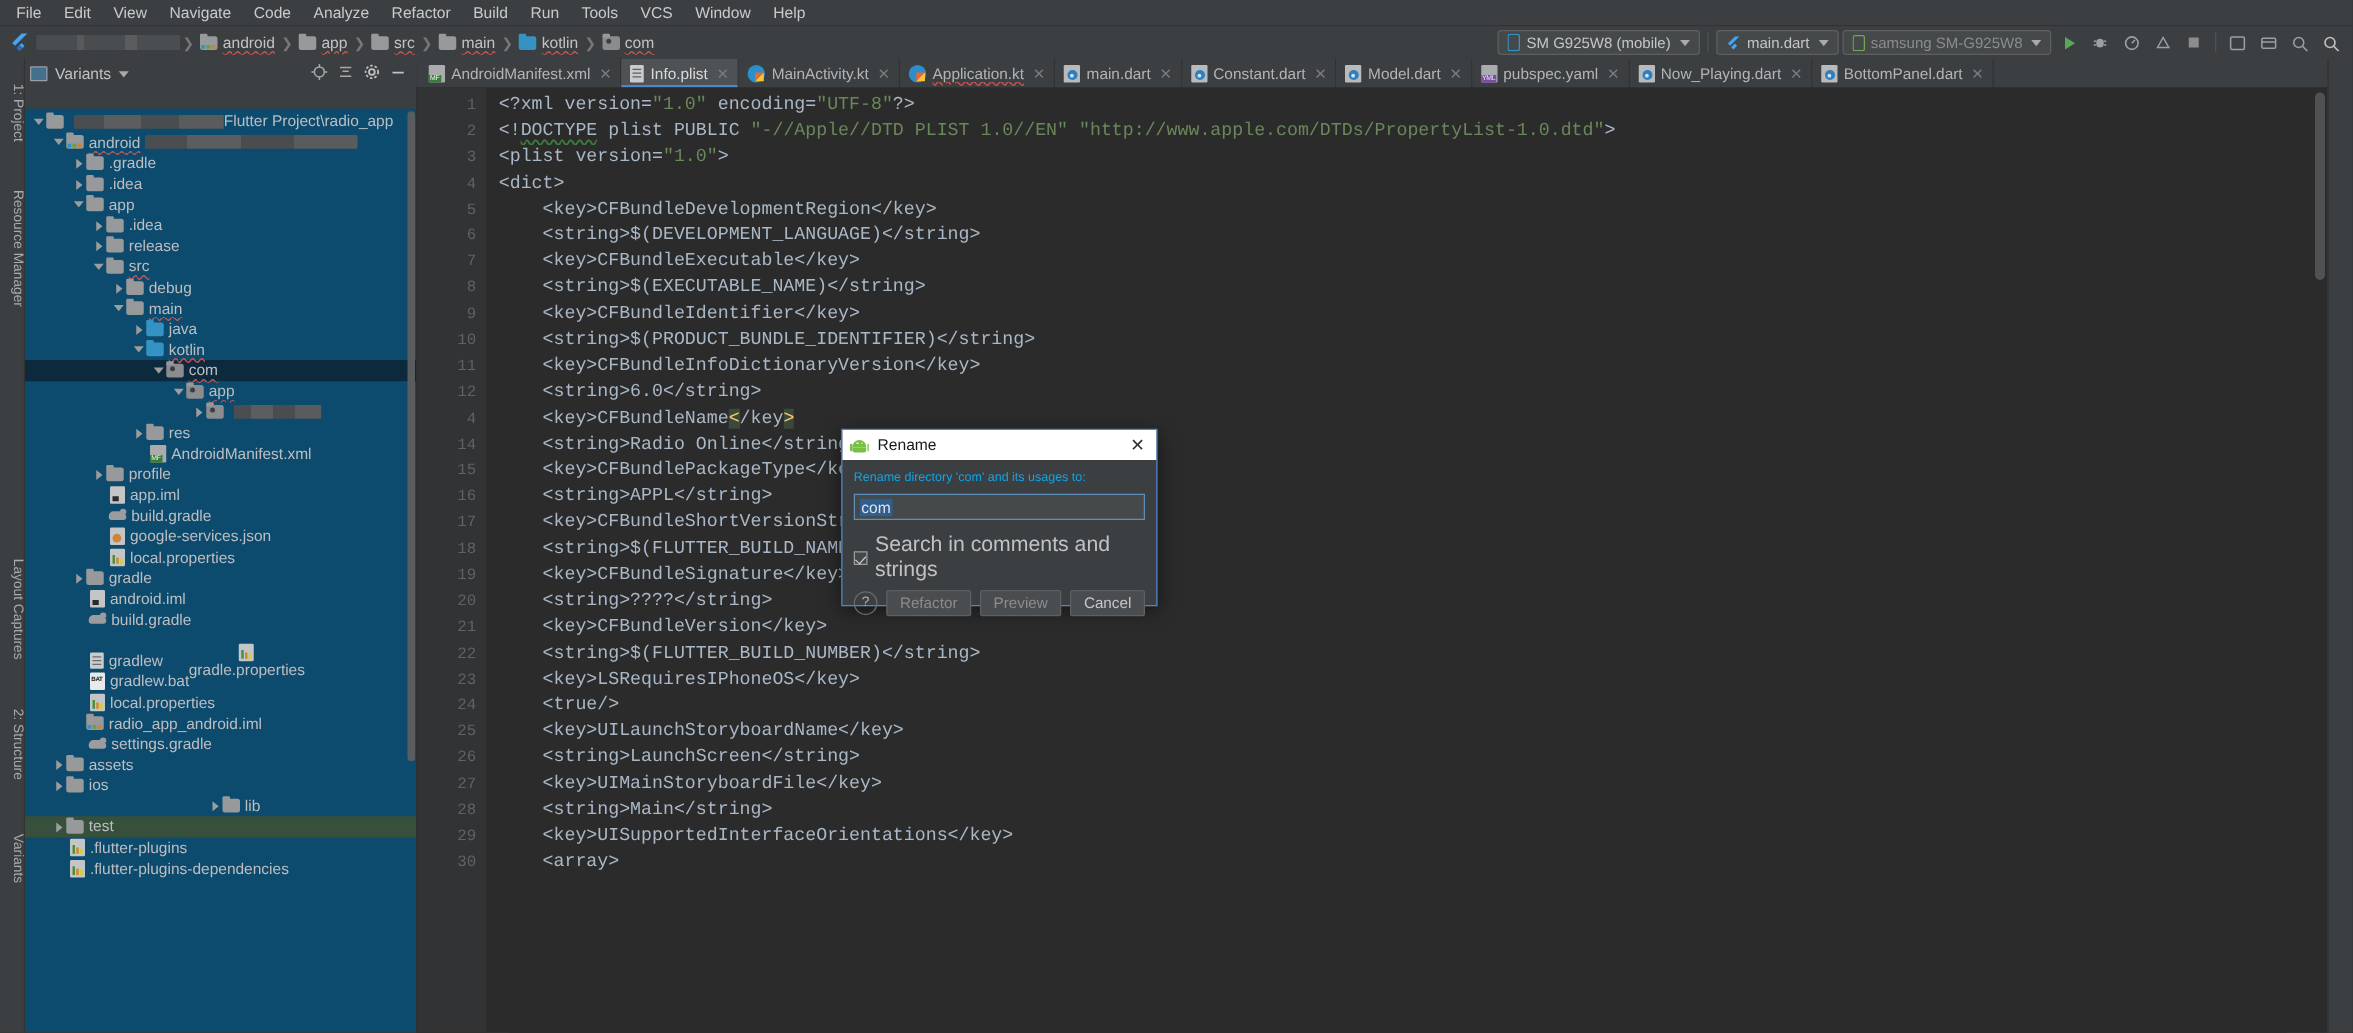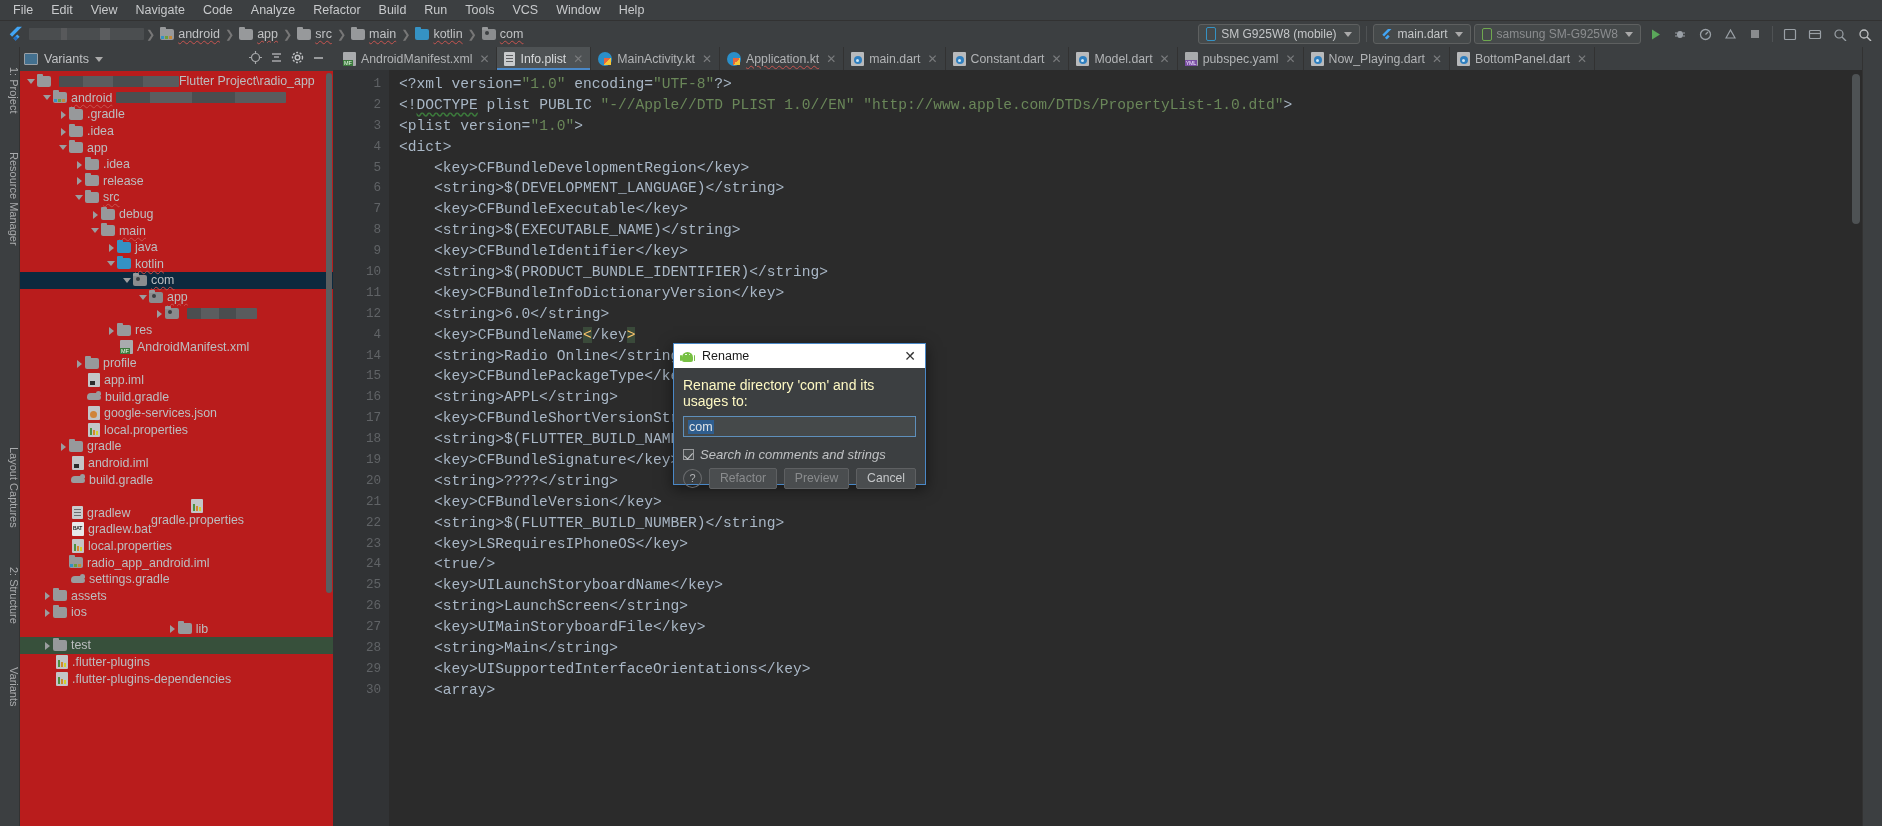--- a/index.html
+++ b/index.html
@@ -80,21 +80,21 @@
   
   .project-panel { width: 313px; background: #3c3f41; display: flex; flex-direction: column; flex: none; }
   .panel-head {
     height: 24px; display: flex; align-items: center; padding: 0 4px; gap: 6px;
     background: #3c3f41; flex: none;
   }
   .panel-head .ph-title { font-size: 12.5px; color: #c0c2c4; }
   .panel-head .ph-icons { margin-left: auto; display: flex; align-items: center; gap: 8px; padding-right: 4px; }
   .prj-ico { width: 14px; height: 12px; border: 1.5px solid #9aa0a6; background:#43708f; border-radius:1px; }
 
-  .tree { flex: 1; overflow: hidden; position: relative; background: #b91c1c; padding-top: 2px; }
+  .tree { flex: 1; overflow: hidden; position: relative; background: #0c4a6e; padding-top: 2px; margin-top: 16px; }
   .trow { height: 16.6px; display: flex; align-items: center; white-space: nowrap; font-size: 12.4px; color: #bcbec0; cursor: default; }
   .trow.sel { background: #0d293e; }
   .trow.sel2 { background: #37503b; }
   .arrow { width: 11px; height: 11px; flex: none; position: relative; }
   .arrow.r:after {
     content:""; position:absolute; left:3px; top:2px;
     border-top:4px solid transparent; border-bottom:4px solid transparent; border-left:5px solid #9b9d9f;
   }
   .arrow.d:after {
     content:""; position:absolute; left:1px; top:3px;
@@ -183,33 +183,33 @@
   .android-ico { width: 15px; height: 11px; position: relative; flex: none; }
   .android-ico .head { position:absolute; left:2px; top:1px; width:11px; height:6px; background:#77c043; border-radius:6px 6px 0 0;}
   .android-ico .body2 { position:absolute; left:2px; top:7px; width:11px; height:4px; background:#77c043; border-radius:0 0 2px 2px;}
   .android-ico .arm { position:absolute; top:4px; width:1.5px; height:6px; background:#77c043; border-radius:1px;}
   .android-ico .arm.l { left:0; }
   .android-ico .arm.r { right:0; }
   .android-ico .eye { position:absolute; top:3px; width:1.5px;height:1.5px;background:#fff;border-radius:50%;}
   .android-ico .eye.l{left:5px;} .android-ico .eye.r{right:5px;}
   .dlg-close { margin-left: auto; font-size: 14px; color: #333; cursor: default; padding: 0 3px; }
   .dlg-body { flex: 1; padding: 9px 9px 0 9px; }
-  .dlg-label { font-size: 14px; color: #fef9c3; margin-bottom: 7px; }
+  .dlg-label { font-size: 10px; color: #0ea5e9; margin-bottom: 7px; }
   .dlg-input {
     width: 100%; height: 21px; background: #45494a; border: 1px solid #5e8fbb;
     padding: 0 4px; display: flex; align-items: center;
   }
   .dlg-input .sel { background: #2f5e8f; color: #dfe3e6; font-size: 12.5px; padding: 0 1px; }
   .dlg-check { display: flex; align-items: center; gap: 6px; margin-top: 10px; }
   .cbox { width: 11px; height: 11px; border: 1px solid #9a9c9e; background: #45494a; position: relative; flex: none; }
   .cbox:after {
     content: ""; position: absolute; left: 2px; top: 1px; width: 4px; height: 7px;
     border: solid #c8cacc; border-width: 0 1.6px 1.6px 0; transform: rotate(42deg);
   }
-  .dlg-check span { font-size: 13px; color: #c0c2c4; font-style: italic; }
+  .dlg-check span { font-size: 17px; color: #c0c2c4; }
   .dlg-foot { height: 32px; display: flex; align-items: center; gap: 7px; padding: 0 9px; flex: none; }
   .help-btn {
     width: 19px; height: 19px; border-radius: 50%; border: 1px solid #6a6c6e; color: #b0b2b4;
     font-size: 11px; display: flex; align-items: center; justify-content: center; cursor: default;
   }
   .dlg-btn {
     height: 21px; min-width: 56px; padding: 0 10px; border: 1px solid #5e6062; border-radius: 2px;
     background: #4a4d4f; color: #8a8c8e; font-size: 12.2px; display: flex; align-items: center;
     justify-content: center; cursor: default;
   }

